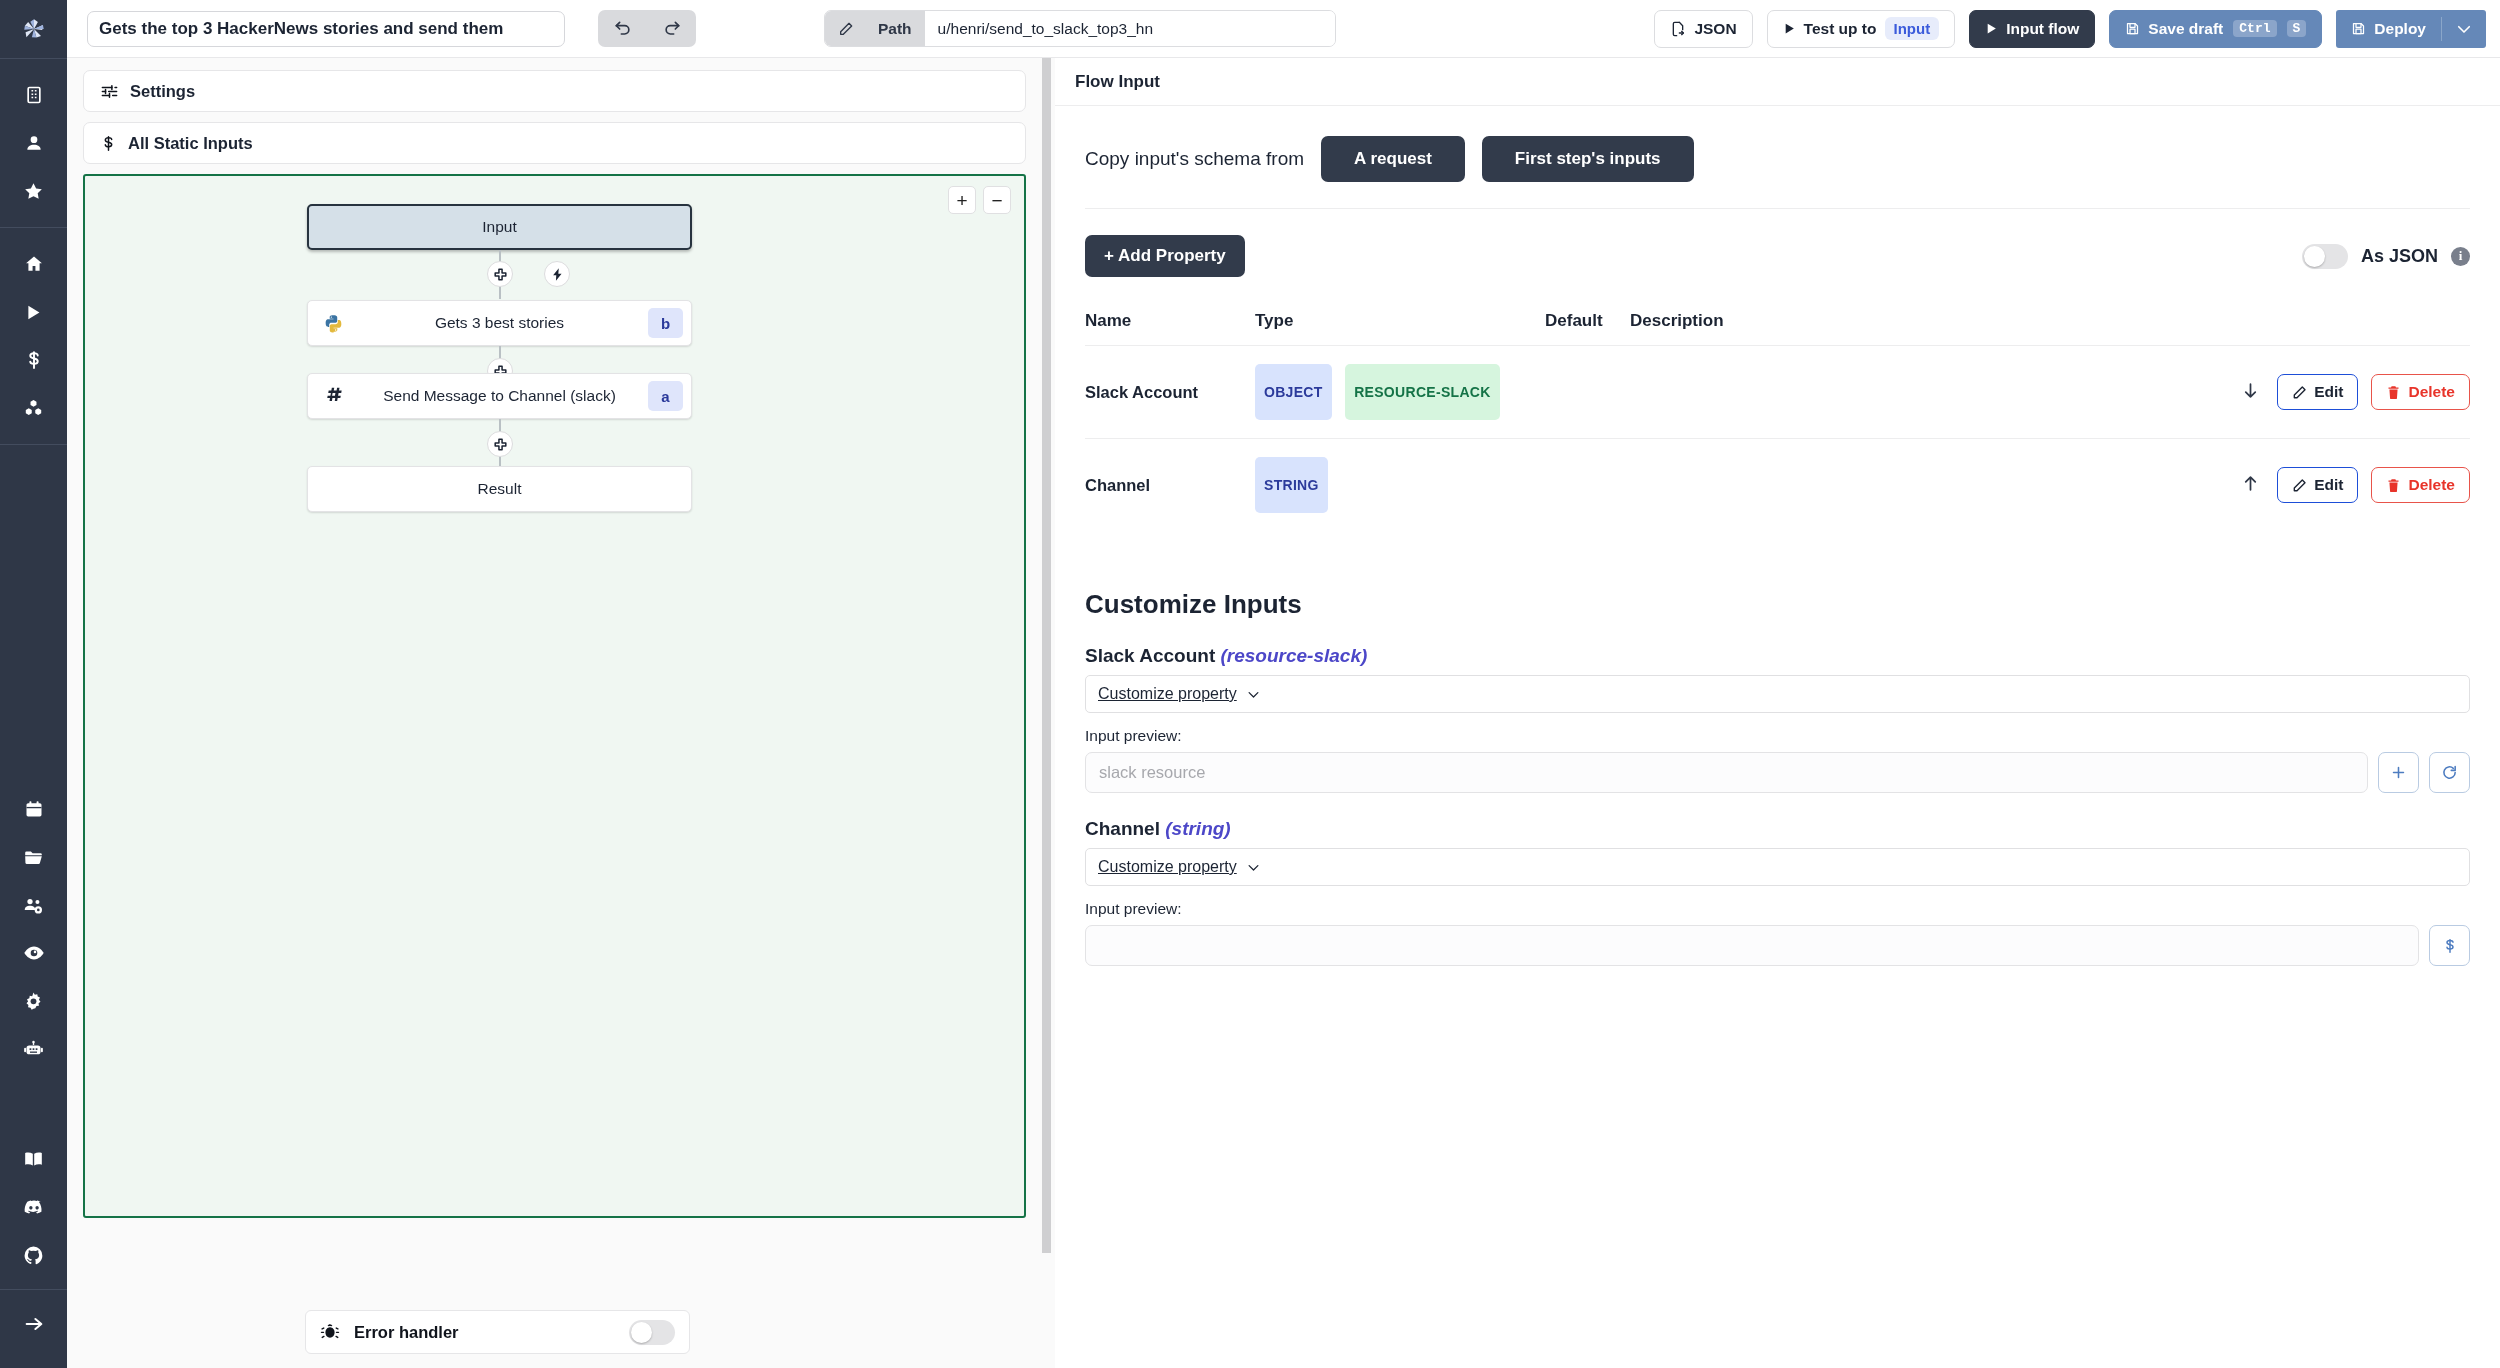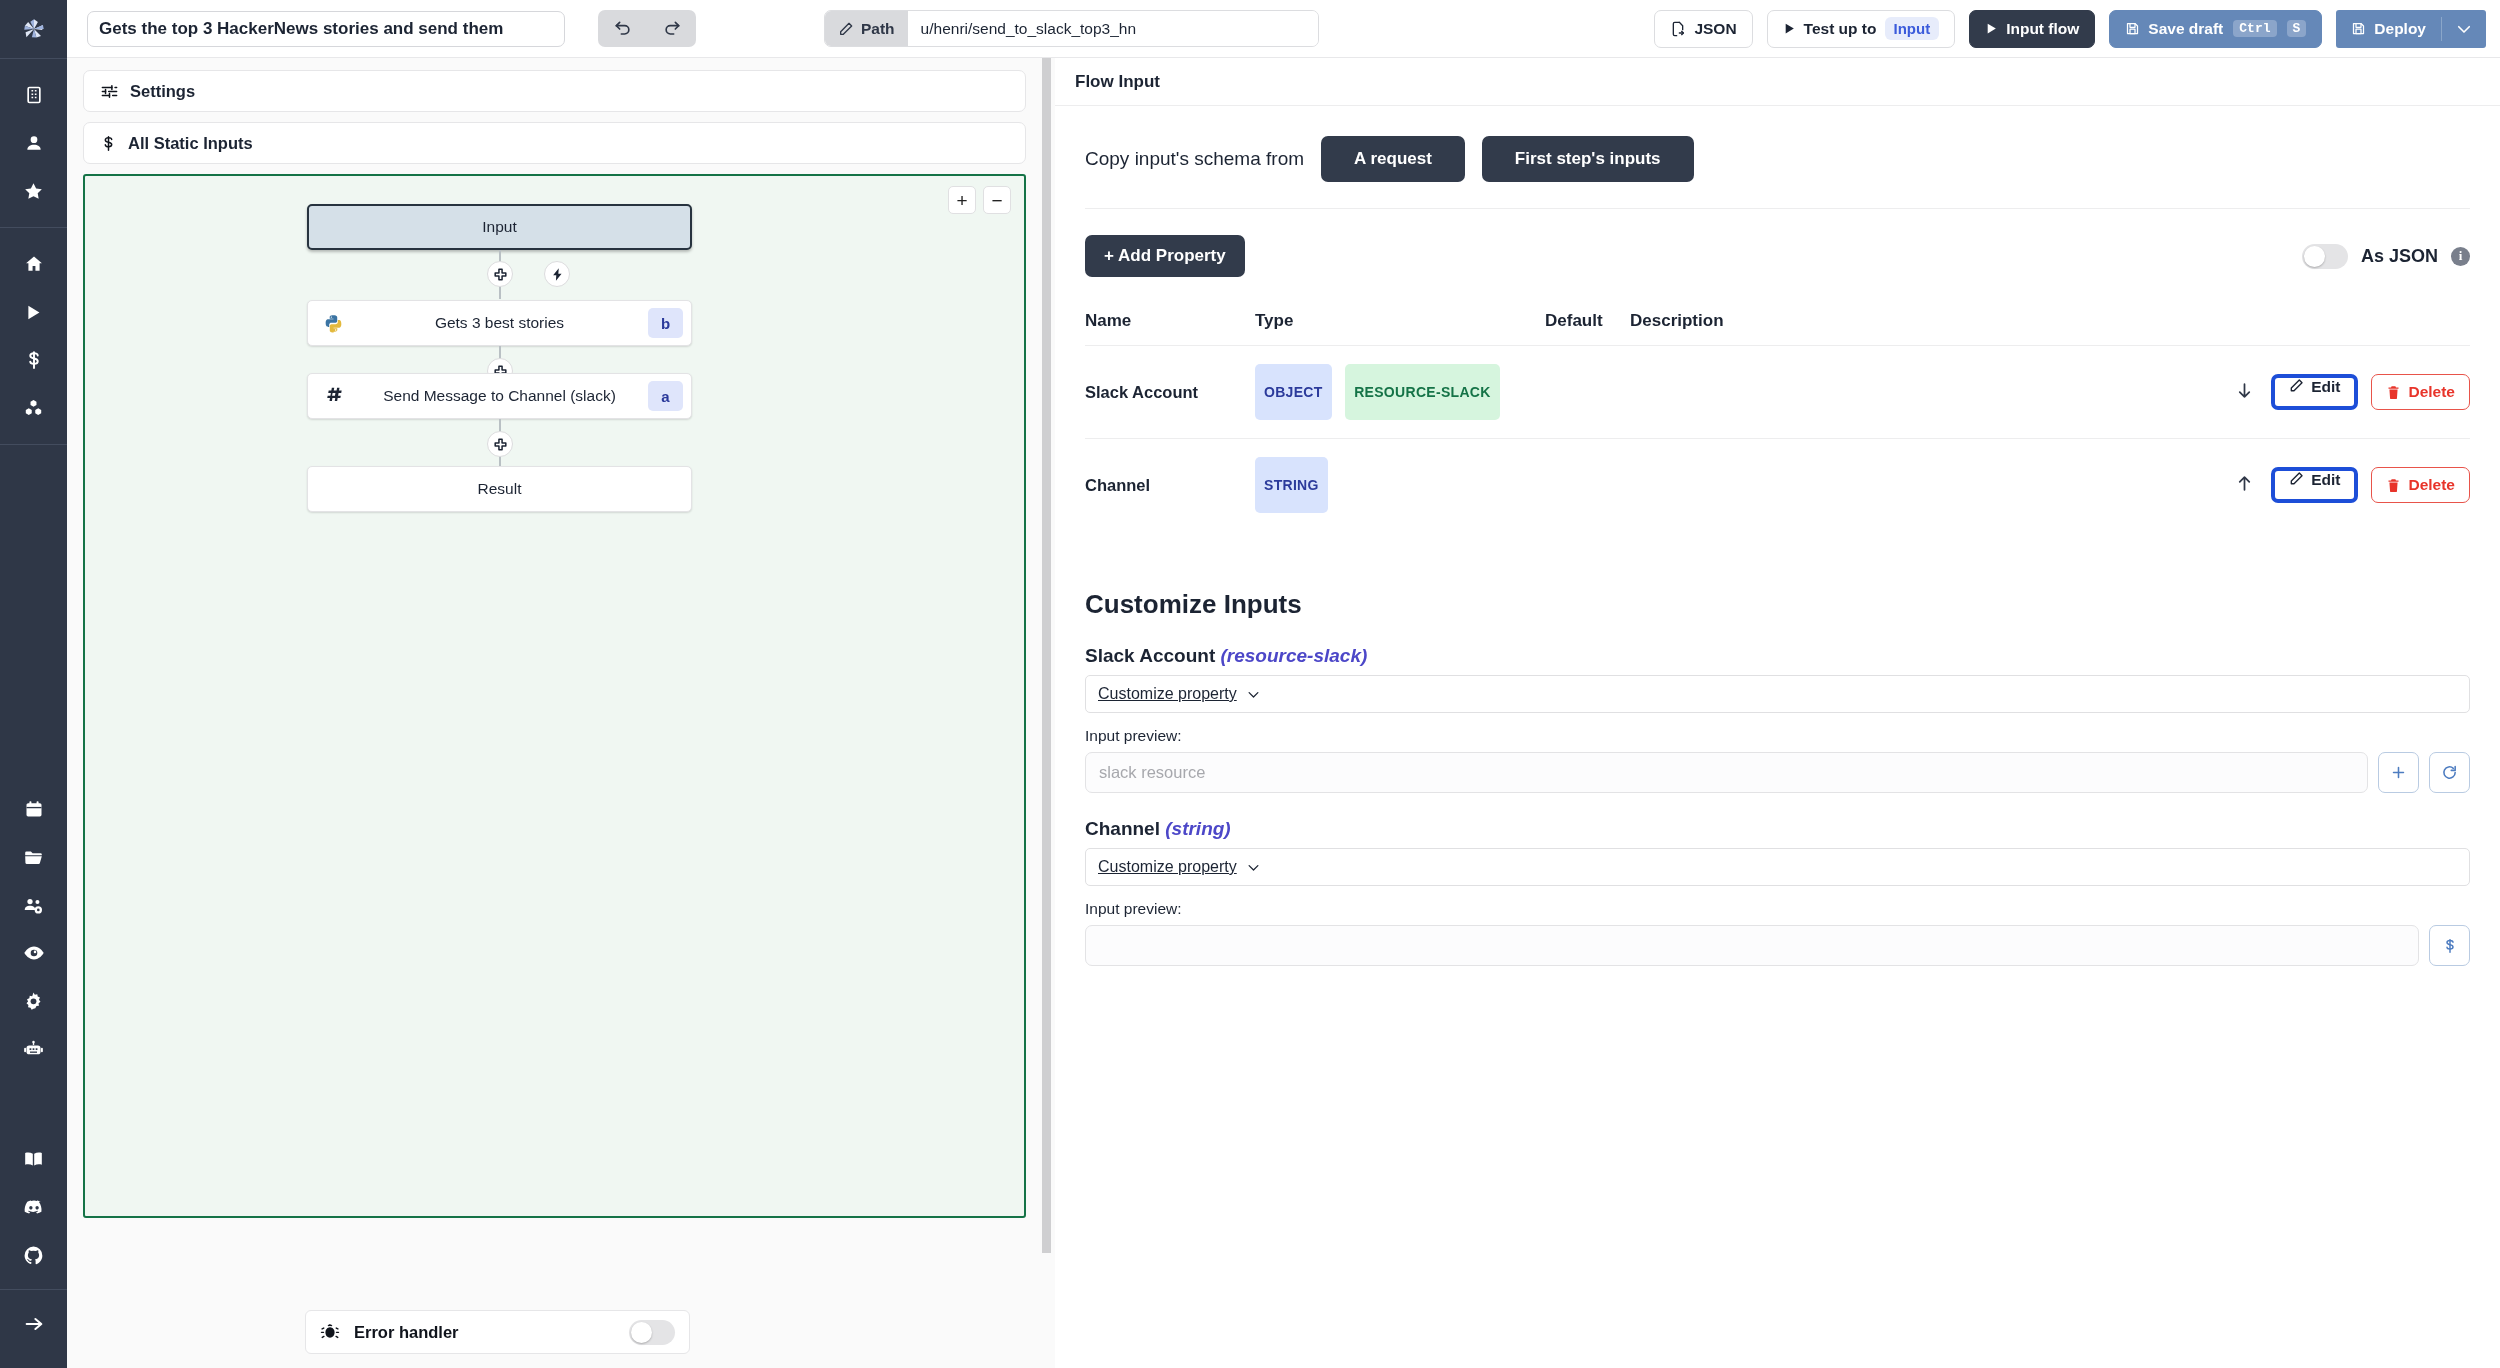--- a/index.html
+++ b/index.html
@@ -46,21 +46,21 @@
   }
   .undoredo button {
     width: 49px; height: 37px; border: none; background: transparent; cursor: pointer;
     display:flex; align-items:center; justify-content:center; color:#2f3747;
   }
   .pathwrap {
     margin-left: 128px; display: flex; align-items: center; height: 37px;
     border: 1px solid #dcdde0; border-radius: 7px; overflow: hidden; background:#fff;
   }
   .path-label {
-    background: #d9dadd; height: 37px; display: flex; align-items: center; gap: 7px;
+    background: #d9dadd; height: 37px; display: flex; align-items: center; gap: 24px;
     padding: 0 13px; font-size: 15.5px; font-weight: 700; color: #2f3747;
   }
   .path-value {
     height: 37px; display:flex; align-items:center; padding: 0 13px; width: 410px;
     font-size: 15.5px; color: #1c2433; background:#fff;
   }
   .tb-right { margin-left: auto; display: flex; align-items: center; gap: 14px; padding-right: 14px; }
   .btn {
     height: 38px; border-radius: 7px; display: inline-flex; align-items: center; gap: 8px;
     padding: 0 15px; font-size: 15.5px; font-weight: 700; cursor: pointer; white-space: nowrap;
@@ -162,21 +162,21 @@
     text-align: left; font-size: 17px; font-weight: 700; color: #1c2433; padding: 0 0 14px 0;
   }
   table.props td { padding: 18px 0; border-top: 1px solid #ededee; font-size: 16.5px; color:#1c2433; vertical-align: middle;}
   table.props td.name { font-weight: 700; }
   .tag { display:inline-flex; align-items:center; border-radius: 5px; padding: 20px 9px; font-size: 14px;
     font-weight: 700; letter-spacing: .3px; margin-right: 9px; }
   .tag-blue { background: #d8e3fd; color: #2b3a9b; }
   .tag-green { background: #d6f5de; color: #157347; }
   .rowacts { display:flex; align-items:center; justify-content:flex-end; gap: 13px; }
   .arrowbtn { font-size: 20px; color:#2f3747; cursor:pointer; line-height:1; padding: 0 4px;}
-  .btn-edit { display:inline-flex; gap:7px; height:36px; padding:0 14px; border:4px solid #1d4ed8;
+  .btn-edit { display:inline-flex; align-items:center; gap:7px; height:36px; padding:0 14px; border:1px solid #1d4ed8;
     border-radius:7px; background:#fff; color:#1c2433; font-size:15.5px; font-weight:700; cursor:pointer;}
   .btn-del { display:inline-flex; align-items:center; gap:7px; height:36px; padding:0 14px; border:1px solid #e8534a;
     border-radius:7px; background:#fff; color:#e8342a; font-size:15.5px; font-weight:700; cursor:pointer;}
 
   h2.ci { font-size: 26px; font-weight: 700; color: #1c2433; margin-top: 58px; }
   .fieldlabel { margin-top: 25px; font-size: 19px; font-weight: 700; color: #1c2433; }
   .fieldlabel em { color: #4c47c8; font-style: italic; font-weight: 700; }
   .custbox {
     margin-top: 8px; height: 38px; border: 1px solid #e0e0e2; border-radius: 5px; background:#fff;
     display: flex; align-items: center; padding: 0 12px; gap: 9px; cursor: pointer;

